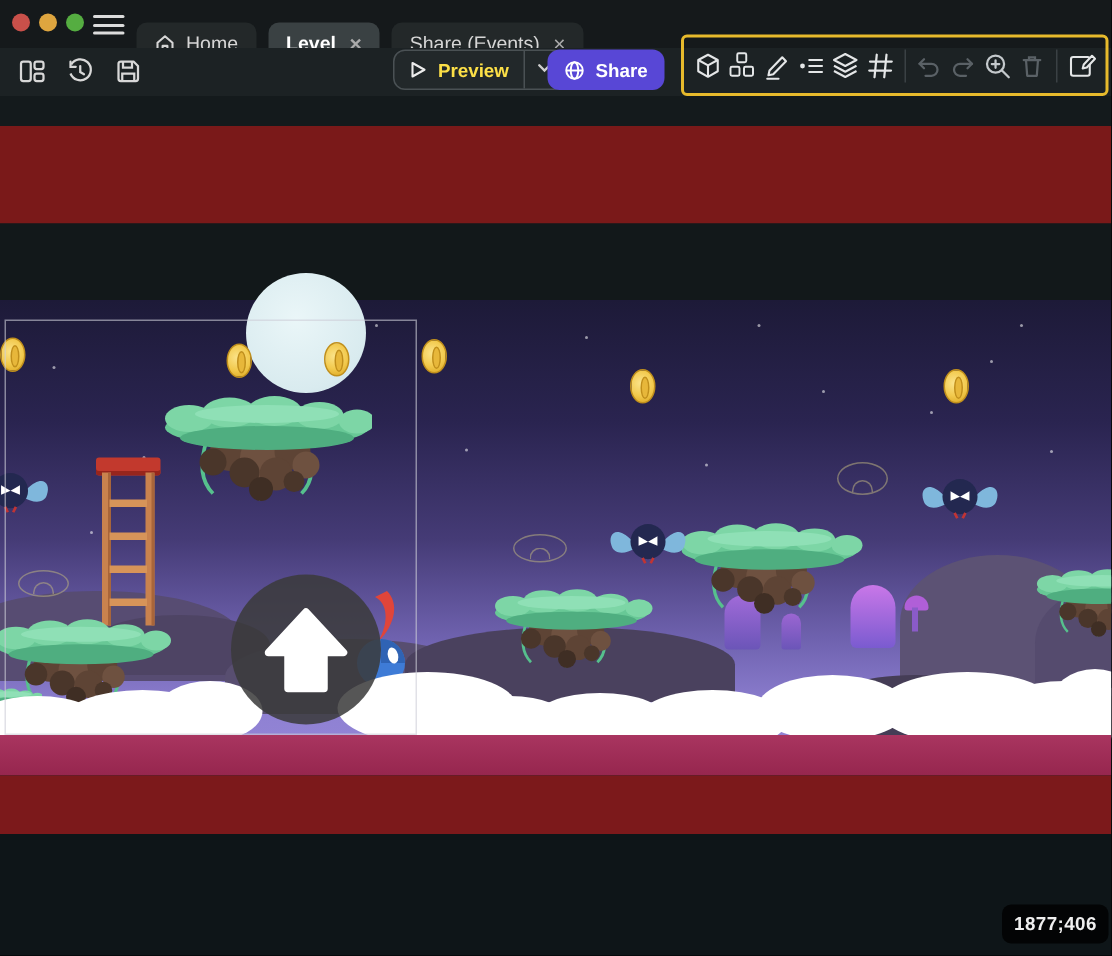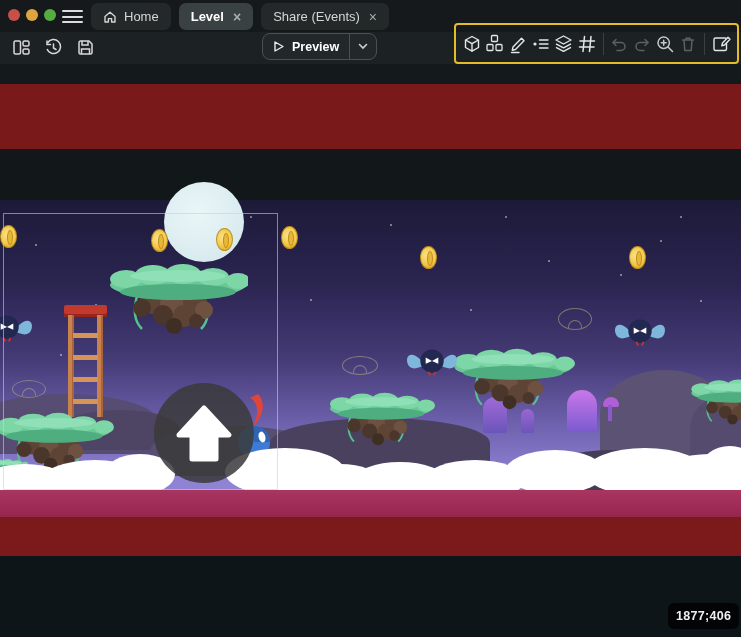--- a/index.html
+++ b/index.html
@@ -9,31 +9,31 @@
 
   
   .titlebar { position:absolute; left:0; top:0; width:741px; height:32px; background:#15191B; }
   .lights { position:absolute; left:8px; top:9px; display:flex; gap:6px; }
   .light { width:12px; height:12px; border-radius:50%; }
   .light.red { background:#C9504A; }
   .light.yellow { background:#DEA53F; }
   .light.green { background:#55AD41; }
   .hamburger { position:absolute; left:62px; top:10px; width:21px; height:13px; display:flex; flex-direction:column; justify-content:space-between; cursor:pointer; }
   .hamburger span { display:block; height:2px; background:#DCDCDC; border-radius:1px; }
-  .tabs { position:absolute; left:91px; top:3px; display:flex; gap:8px; }
+  .tabs { position:absolute; left:91px; top:15px; display:flex; gap:8px; }
   .tab { height:27px; display:flex; align-items:center; gap:7px; padding:0 12px; border-radius:7px; background:#232829; color:#D6D6D6; font-size:13px; cursor:pointer; white-space:nowrap; }
   .tab.active { background:#3A4143; color:#FFF; font-weight:bold; }
   .tab .close { color:#ABABAB; font-size:14px; line-height:1; margin-left:2px; }
   .tab svg { display:block; }
 
   
   .toolbar { position:absolute; left:0; top:32px; width:741px; height:32px; background:#1C2224; }
   .tb-left { position:absolute; left:12px; top:38px; display:flex; gap:13px; }
   .tb-left .icn { width:19px; height:19px; cursor:pointer; }
-  .btn-preview { position:absolute; left:262px; top:33px; height:27px; display:flex; align-items:center; background:#22282A; border:1px solid #4A5154; border-radius:8px; color:#ffffff; cursor:pointer; }
+  .btn-preview { position:absolute; left:262px; top:33px; height:27px; display:flex; align-items:center; background:#22282A; border:1px solid #4A5154; border-radius:8px; color:#fde047; cursor:pointer; }
   .btn-preview .main { display:flex; align-items:center; gap:7px; padding:0 10px 0 9px; font-size:12.5px; font-weight:bold; }
   .btn-preview .split { width:1px; align-self:stretch; background:#4A5154; }
   .btn-preview .chev { padding:0 8px; font-size:10px; color:#CFCFCF; }
   .btn-share { position:absolute; left:365px; top:33px; height:27px; display:flex; align-items:center; gap:7px; padding:0 11px; background:#5847D6; border-radius:8px; color:#FFF; font-size:12.5px; font-weight:bold; cursor:pointer; }
   .tools-box { position:absolute; left:454px; top:23px; width:285px; height:41px; border:2px solid #E7BA2C; border-radius:4px; display:flex; align-items:center; padding:0 5px; gap:1px; background:transparent; }
   .tool { width:25px; height:25px; display:flex; align-items:center; justify-content:center; cursor:pointer; }
   .tool svg { display:block; }
   .tdiv { width:1px; height:22px; background:#3A4144; margin:0 4px; }
 
   
@@ -166,20 +166,28 @@
       <span>Preview</span>
     </div>
     <div class="split"></div>
     <div class="chev">
       <svg width="10" height="7" viewBox="0 0 10 7" fill="none" stroke="#CFCFCF" stroke-width="1.6">
         <path d="M1.5,1.5 L5,5 L8.5,1.5" stroke-linecap="round"></path>
       </svg>
     </div>
   </div>
 
+  <div class="btn-share">
+    <svg width="14" height="14" viewBox="0 0 14 14" fill="none" stroke="#FFF" stroke-width="1.3">
+      <circle cx="7" cy="7" r="5.5"></circle>
+        <ellipse cx="7" cy="7" rx="2.5" ry="5.5"></ellipse>
+        <path d="M1.7,7 H12.3"></path>
+    </svg>
+    <span>Share</span>
+  </div>
 
   <div class="tools-box">
     <div class="tool">
       <svg width="20" height="20" viewBox="0 0 20 20" fill="none" stroke="#E4E6E7" stroke-width="1.4">
         <path d="M10,2.5 L16.5,6 V13.5 L10,17.2 L3.5,13.5 V6 Z" stroke-linejoin="round"></path>
         <path d="M3.5,6 L10,9.6 L16.5,6 M10,9.6 V17.2"></path>
       </svg>
     </div>
     <div class="tool">
       <svg width="21" height="21" viewBox="0 0 21 21" fill="none" stroke="#E4E6E7" stroke-width="1.3">

